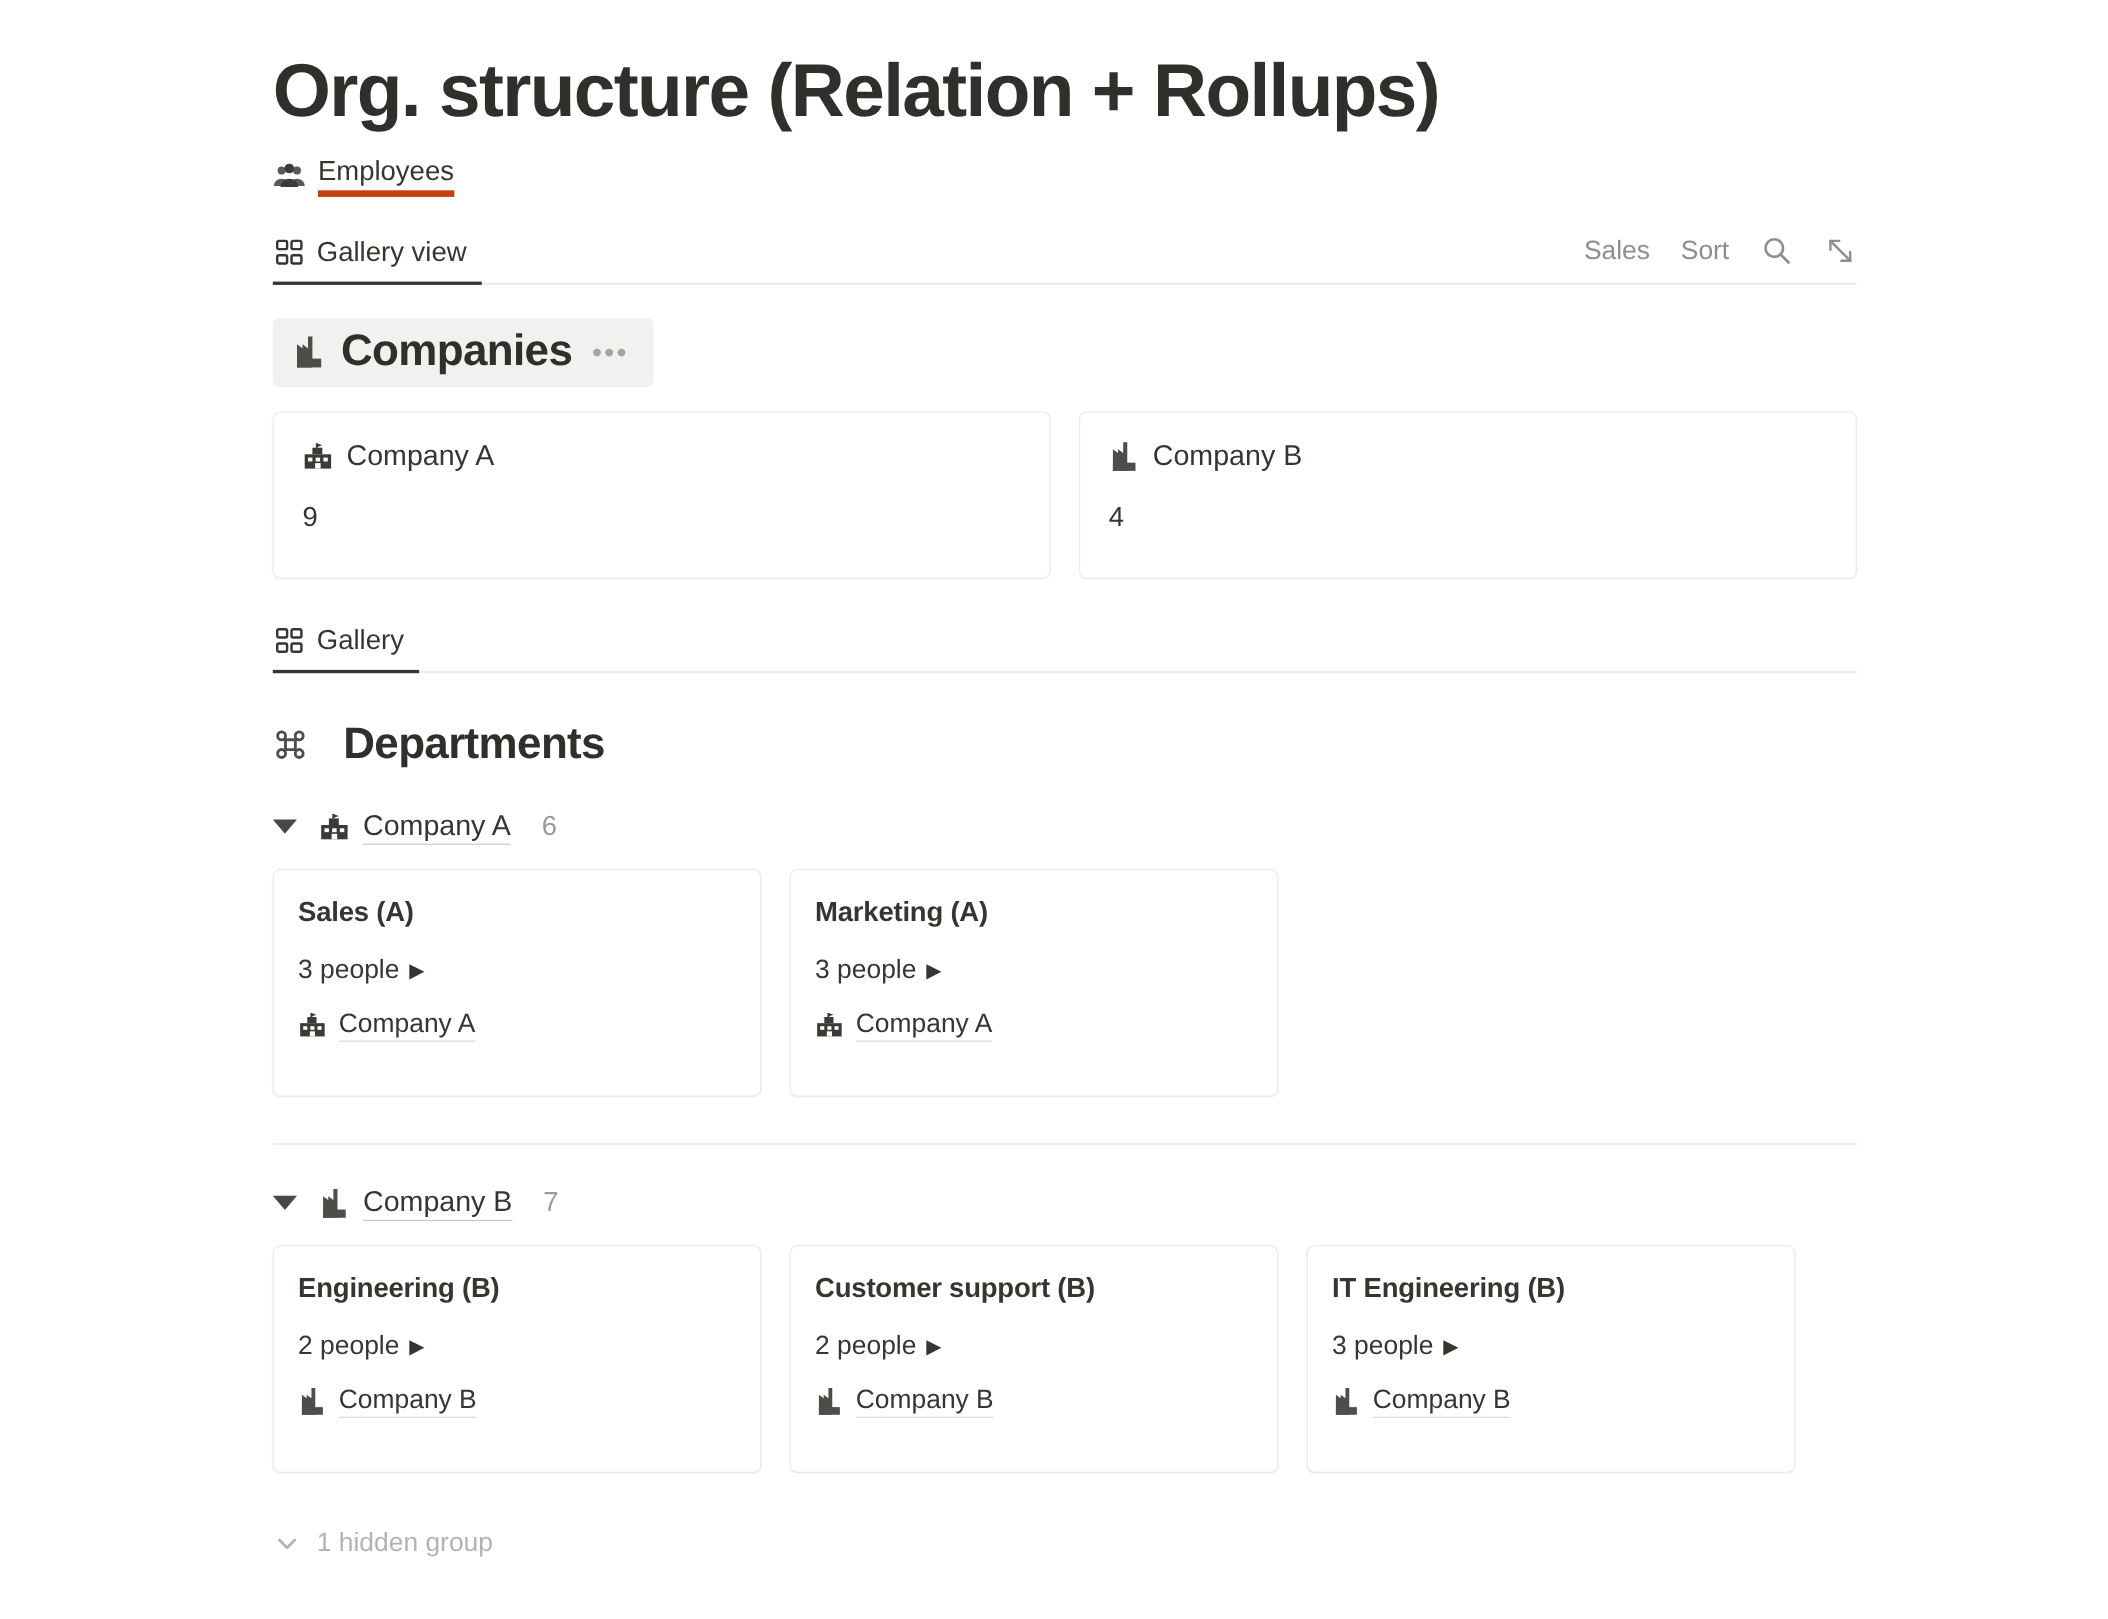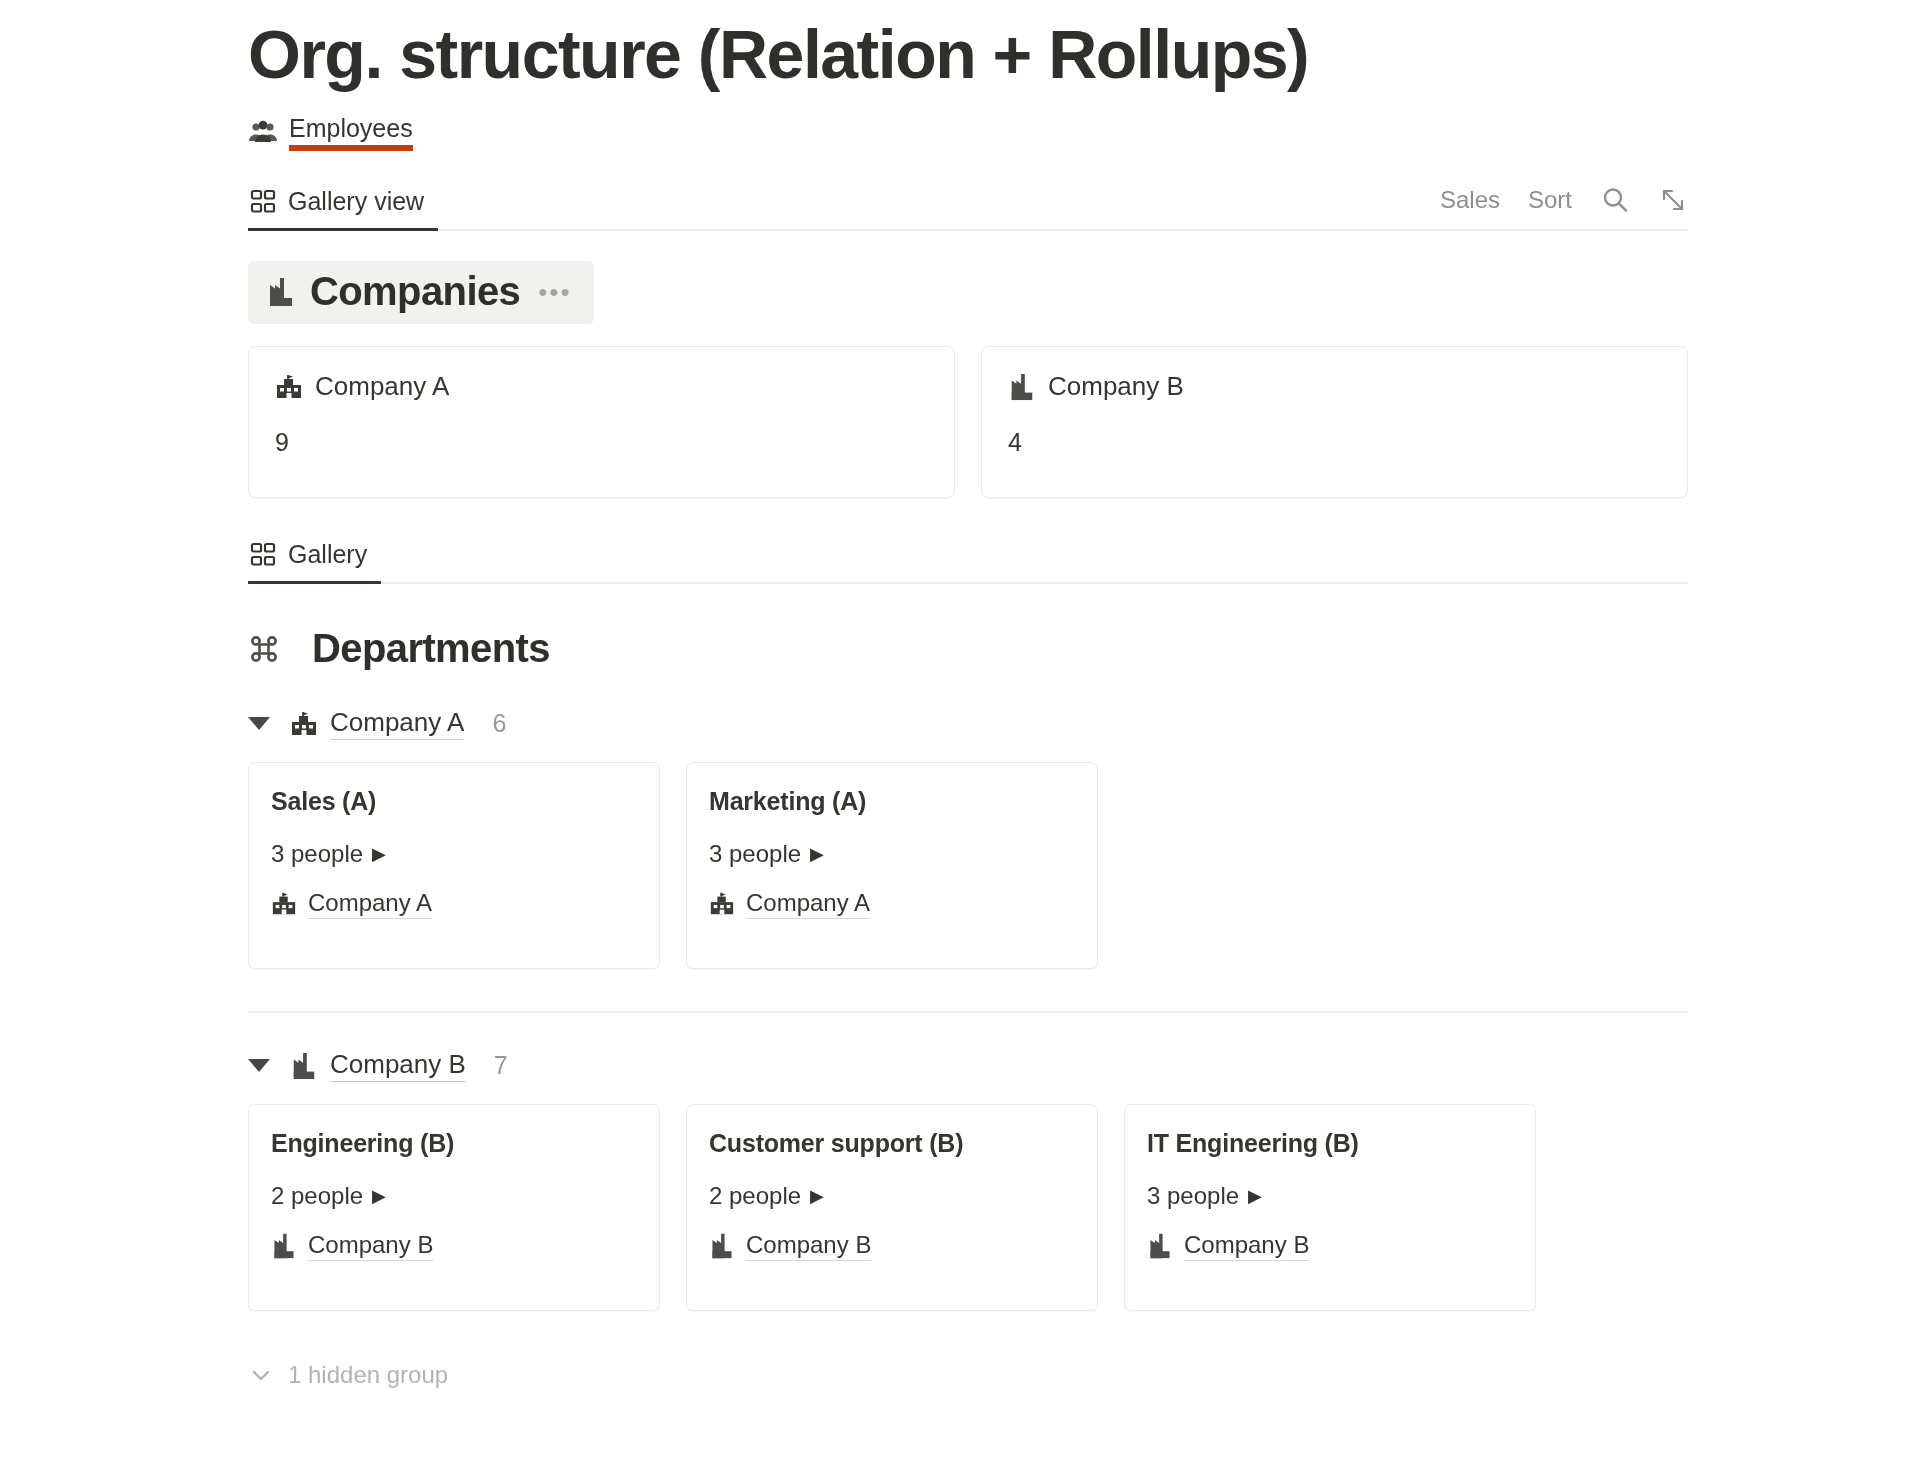--- a/index.html
+++ b/index.html
@@ -24,21 +24,21 @@
     position: relative;
   }
 
   
   .page-title {
     font-size: 68px;
     font-weight: 700;
     letter-spacing: -1.5px;
     color: #2f2f2c;
     margin: 0;
-    padding-top: 16px;
+    padding-top: 44px;
     line-height: 1.12;
     white-space: nowrap;
   }
 
   
   .db-link-row {
     margin-top: 22px;
     display: flex;
     align-items: center;
     gap: 10px;
@@ -146,21 +146,21 @@
     background: #fff;
     box-shadow: 0 1px 2px rgba(15,15,15,0.04);
     cursor: pointer;
   }
   .card.company {
     width: 708px;
     height: 152px;
     padding: 24px 26px;
   }
   .card.dept {
-    width: 412px;
+    width: 444px;
     height: 207px;
     padding: 24px 22px;
   }
   .card-title {
     display: flex;
     align-items: center;
     gap: 12px;
     font-size: 26px;
     color: #37352f;
     font-weight: 400;

